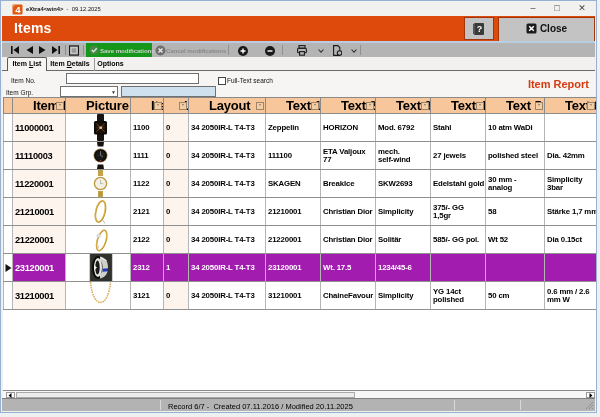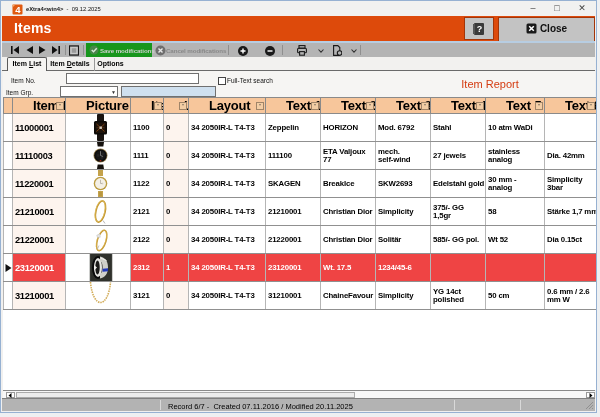--- a/index.html
+++ b/index.html
@@ -26,31 +26,31 @@
 
 #tabline { position:absolute; left:0; top:13px; width:593px; height:1px; background:#6a6a6a; }
 .tab { position:absolute; top:1px; height:13px; font-size:7px; font-weight:bold; color:#000; line-height:12px; text-align:center; }
 #tab1 { left:5px; top:0px; height:14px; width:40px; background:#f6f5f3; border:1px solid #5a5a5a; border-bottom:none; border-radius:2px 2px 0 0; z-index:3; }
 #tab2 { left:44px; width:48px; }
 #tab3 { left:92px; width:32px; border-left:1px solid #999; }
 
 #search { position:absolute; left:1px; top:14px; width:592px; height:26px; background:#f6f5f3; }
 .lbl { position:absolute; font-size:6.5px; color:#111; white-space:nowrap; }
 .inp { position:absolute; background:#fff; border:1px solid #707070; }
-#report { position:absolute; left:388px; top:7px; width:198px; text-align:center; font-size:11px; font-weight:normal; color:#d43b10; }
+#report { position:absolute; left:388px; top:7px; width:198px; text-align:right; font-size:11px; font-weight:bold; color:#d43b10; }
 
 #grid { position:absolute; left:1px; top:40px; width:593px; height:293px; background:#fff; }
 table { border-collapse:collapse; table-layout:fixed; width:593px; font-size:7.8px; }
 td, th { border-top:1px solid #909090; border-bottom:1px solid #909090; border-left:1px solid #b5b5b5; border-right:1px solid #b5b5b5; padding:0 2px; overflow:hidden; vertical-align:middle; }
 th { background:#f7c69b; font-weight:bold; text-align:left; height:14px; font-size:13px; letter-spacing:-0.2px; border:1px solid #8a8a8a; position:relative; padding-right:1px; padding-left:20px; white-space:nowrap; }
 td { height:28px; font-weight:bold; color:#000; line-height:8px; font-size:7.8px; letter-spacing:-0.15px; }
 td.ino { font-size:9.3px; letter-spacing:-0.3px; }
 tr.r td { background:#fdf4ee; }
 tr.r td.w { background:#fff; }
-tr.sel td { background:#ef4444; color:#fff; }
+tr.sel td { background:#a21caf; color:#fff; }
 tr.sel td.w { background:#fff; }
 .num { text-align:left; }
 .filt { position:absolute; right:1px; top:3.5px; width:8px; height:8px; border:1px solid #a08468; background:#f3cda4; }
 .filt:after { content:""; position:absolute; left:1.5px; top:1.5px; border-left:1.5px solid transparent; border-right:1.5px solid transparent; border-top:2.5px solid #8a7a66; }
 td.pic { padding:0; text-align:center; }
 td.pic svg { display:block; margin:0 auto; transform:translateX(2.5px); }
 
 #hscroll { position:absolute; left:1px; top:333px; width:592px; height:8px; background:#f8f8f8; border-top:1px solid #8a8a8a; }
 .sbtn { position:absolute; top:1px; width:9px; height:6px; background:#fff; border:1px solid #999; }
 #status { position:absolute; left:2px; top:398px; width:593px; height:13px; background:#b3b3b3; border-top:1px solid #808080; font-size:7.5px; color:#000; }
@@ -234,21 +234,21 @@
                   <rect x="10.2" y="18" width="1.6" height="1.3" fill="#a02818"></rect>
                 </svg>
           </td>
           <td class="w num">1111</td>
           <td class="num">0</td>
           <td class="w">34 2050IR-L T4-T3</td>
           <td class="w">111100</td>
           <td class="w">ETA Valjoux 77</td>
           <td class="w">mech.<br>self-wind</td>
           <td class="w">27 jewels</td>
-          <td class="w">stainless analog</td>
+          <td class="w">polished steel</td>
           <td class="w">Dia. 42mm</td>
         </tr>
         <tr class="r">
           <td class="w"></td>
           <td class="ino">11220001</td>
           <td class="w pic">
             <svg width="22" height="27" viewBox="0 0 22 27">
                   <path d="M8.5 0 L13.5 0 L13.5 6 L8.5 6 Z" fill="#c4a24a"></path>
                   <path d="M8.5 21 L13.5 21 L13.5 27 L8.5 27 Z" fill="#c4a24a"></path>
                   <path d="M9.5 23 L12.5 23 M9.5 25 L12.5 25" stroke="#a5832f" stroke-width="0.7"></path>

